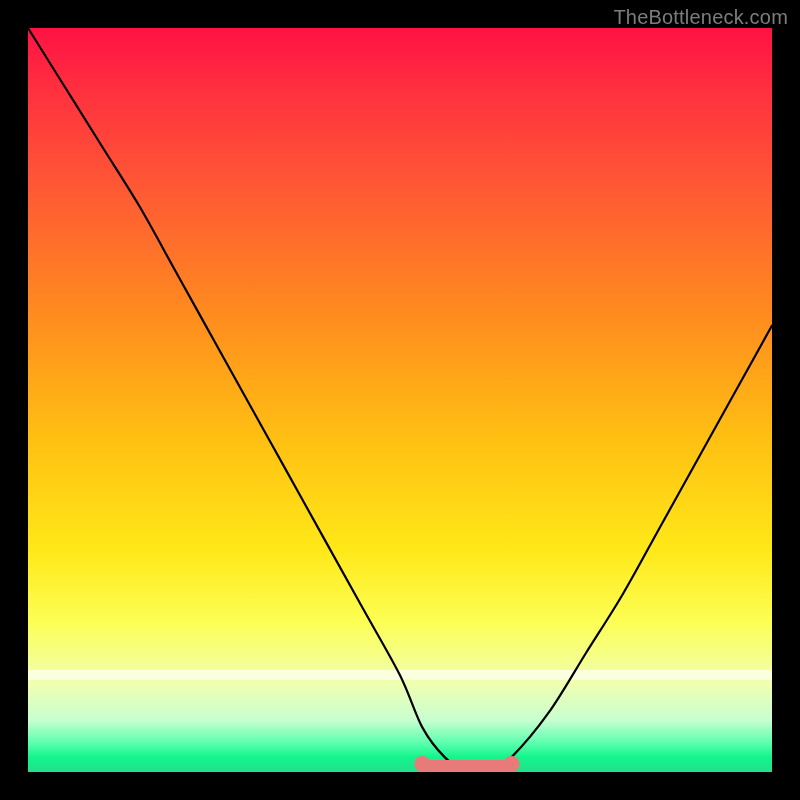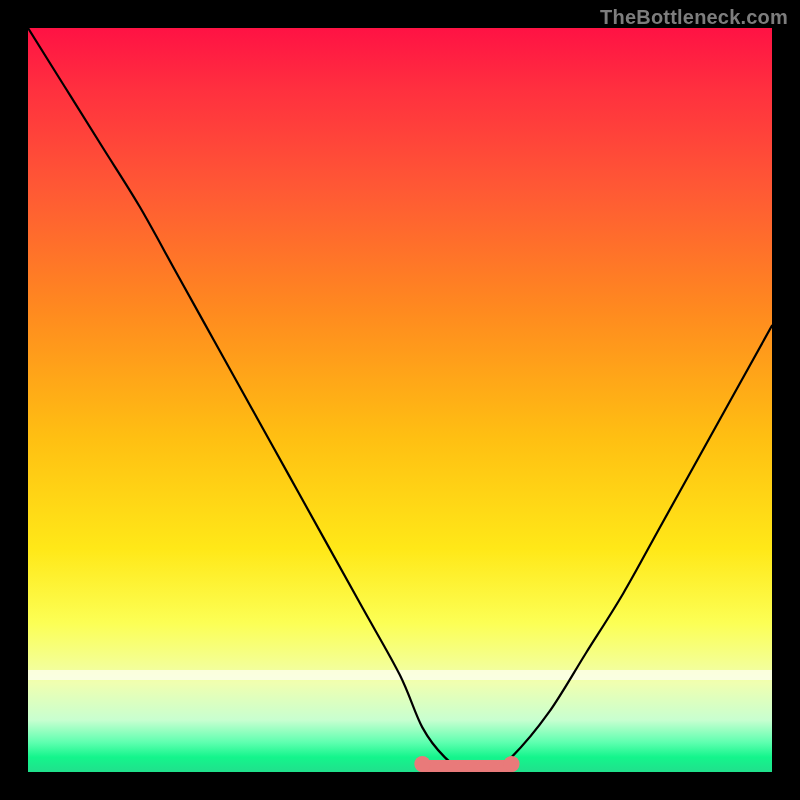--- a/index.html
+++ b/index.html
@@ -54,21 +54,21 @@
     width: 100%;
     height: 10px;
     background: rgba(255,255,255,0.65);
   }
   .watermark {
     position: absolute;
     top: 6px;
     right: 12px;
     color: #7d7d7d;
     font-size: 20px;
-    font-weight: 700;
+    font-weight: 400;
     letter-spacing: 0.2px;
     user-select: none;
   }
   svg.curves {
     position: absolute;
     left: 0;
     top: 0;
     width: 100%;
     height: 100%;
     pointer-events: none;

